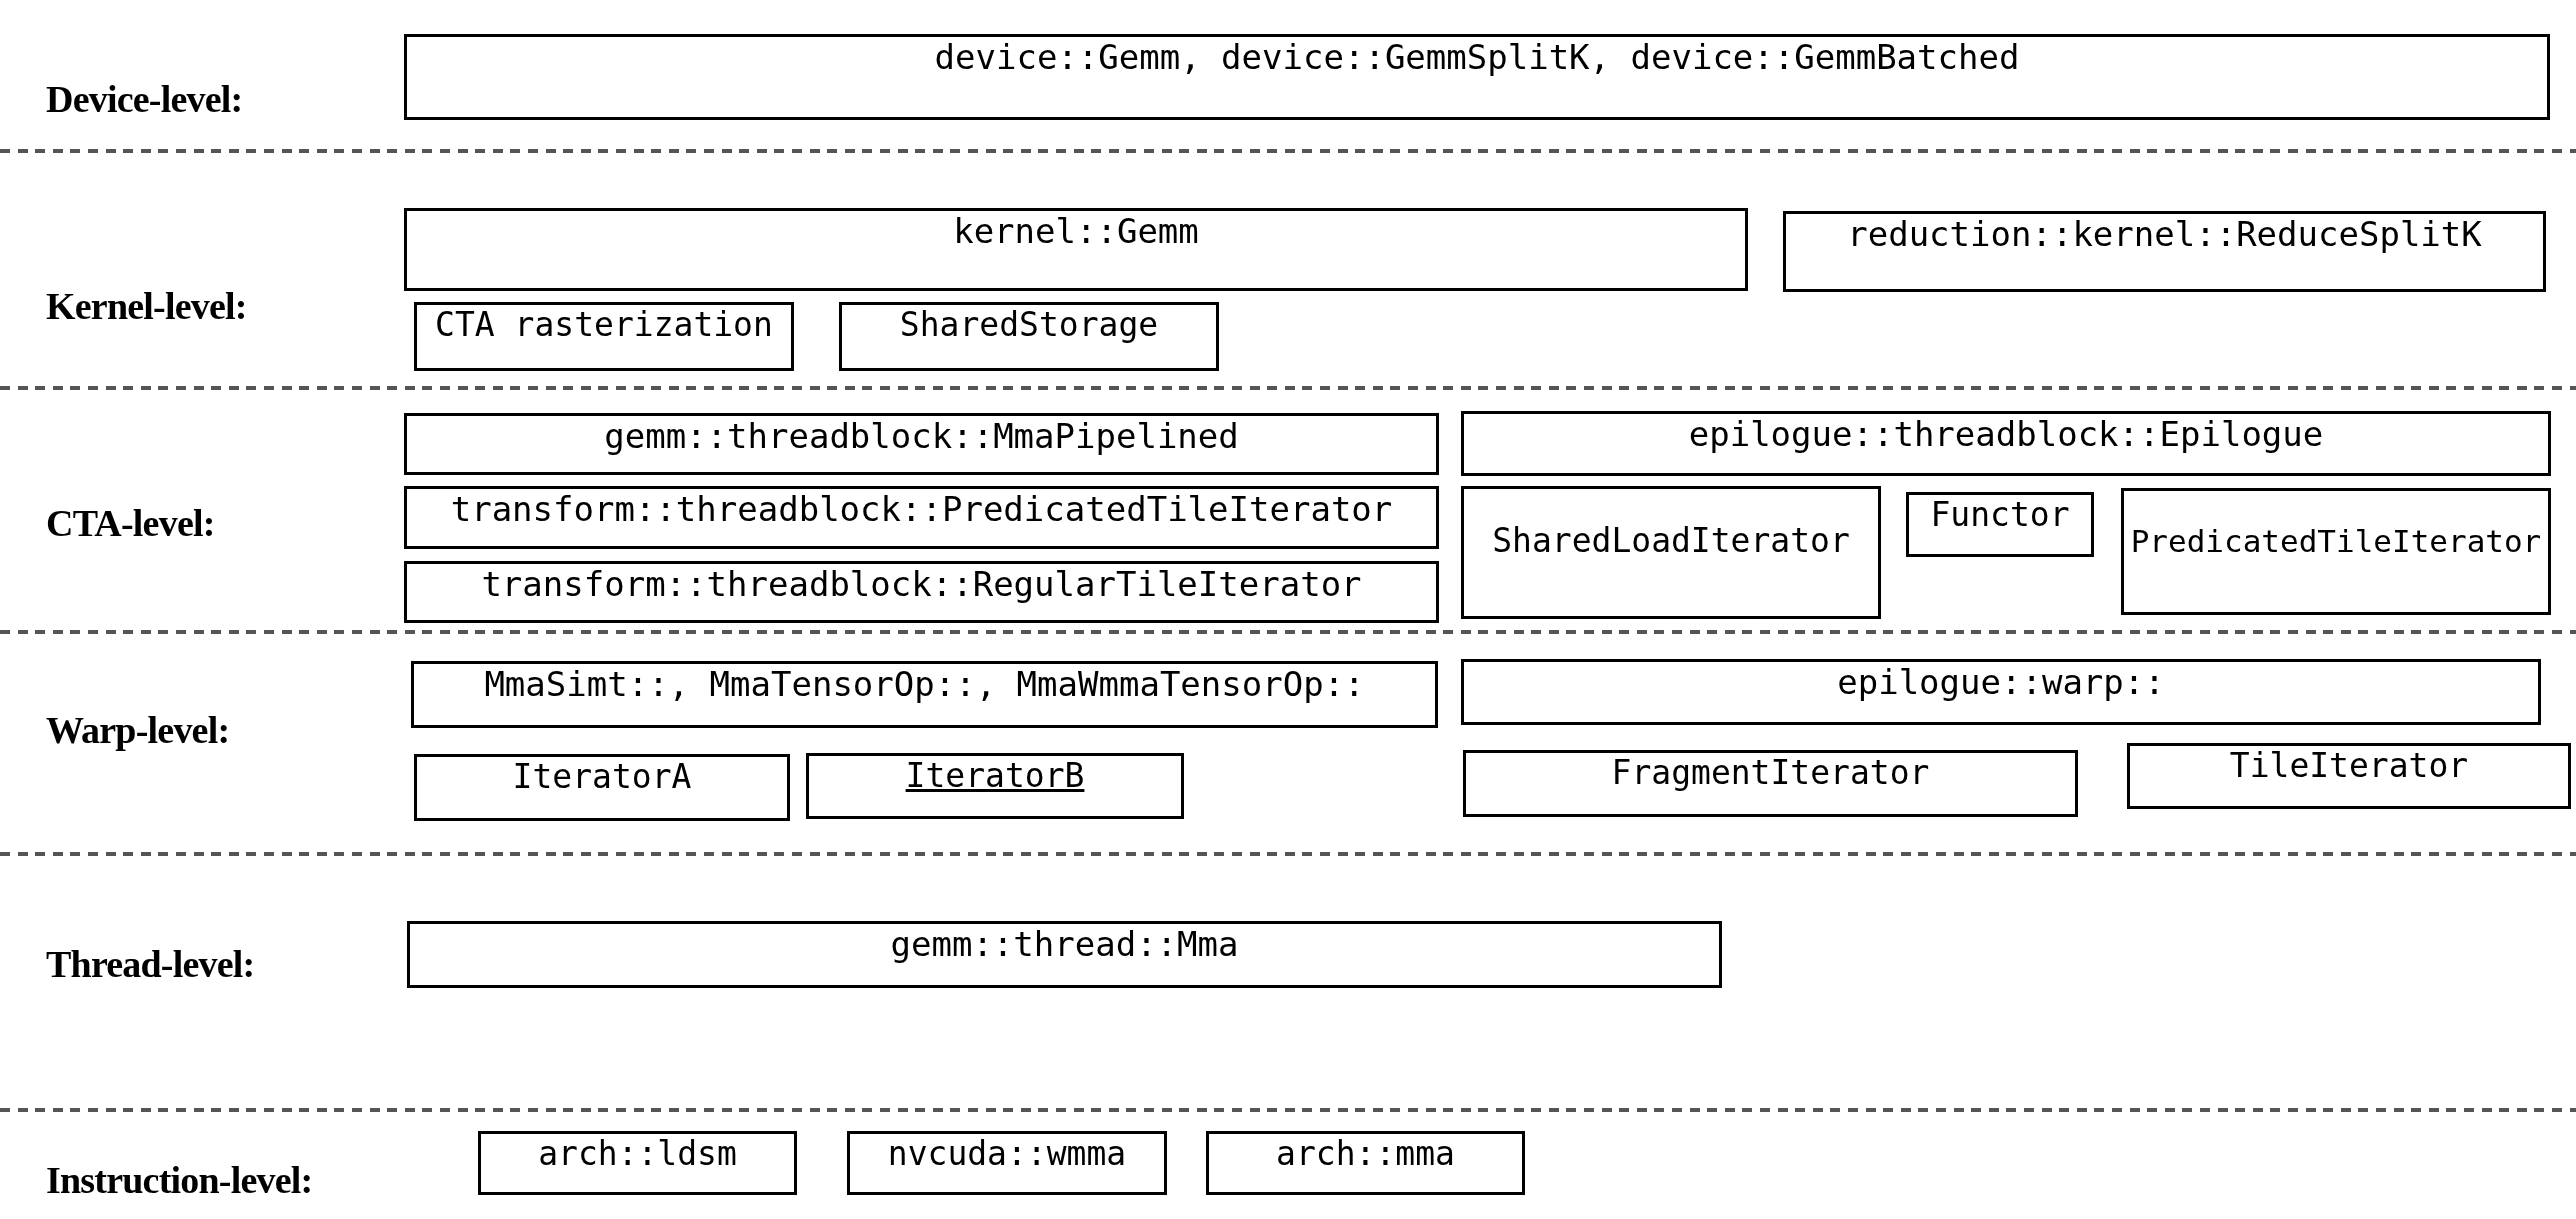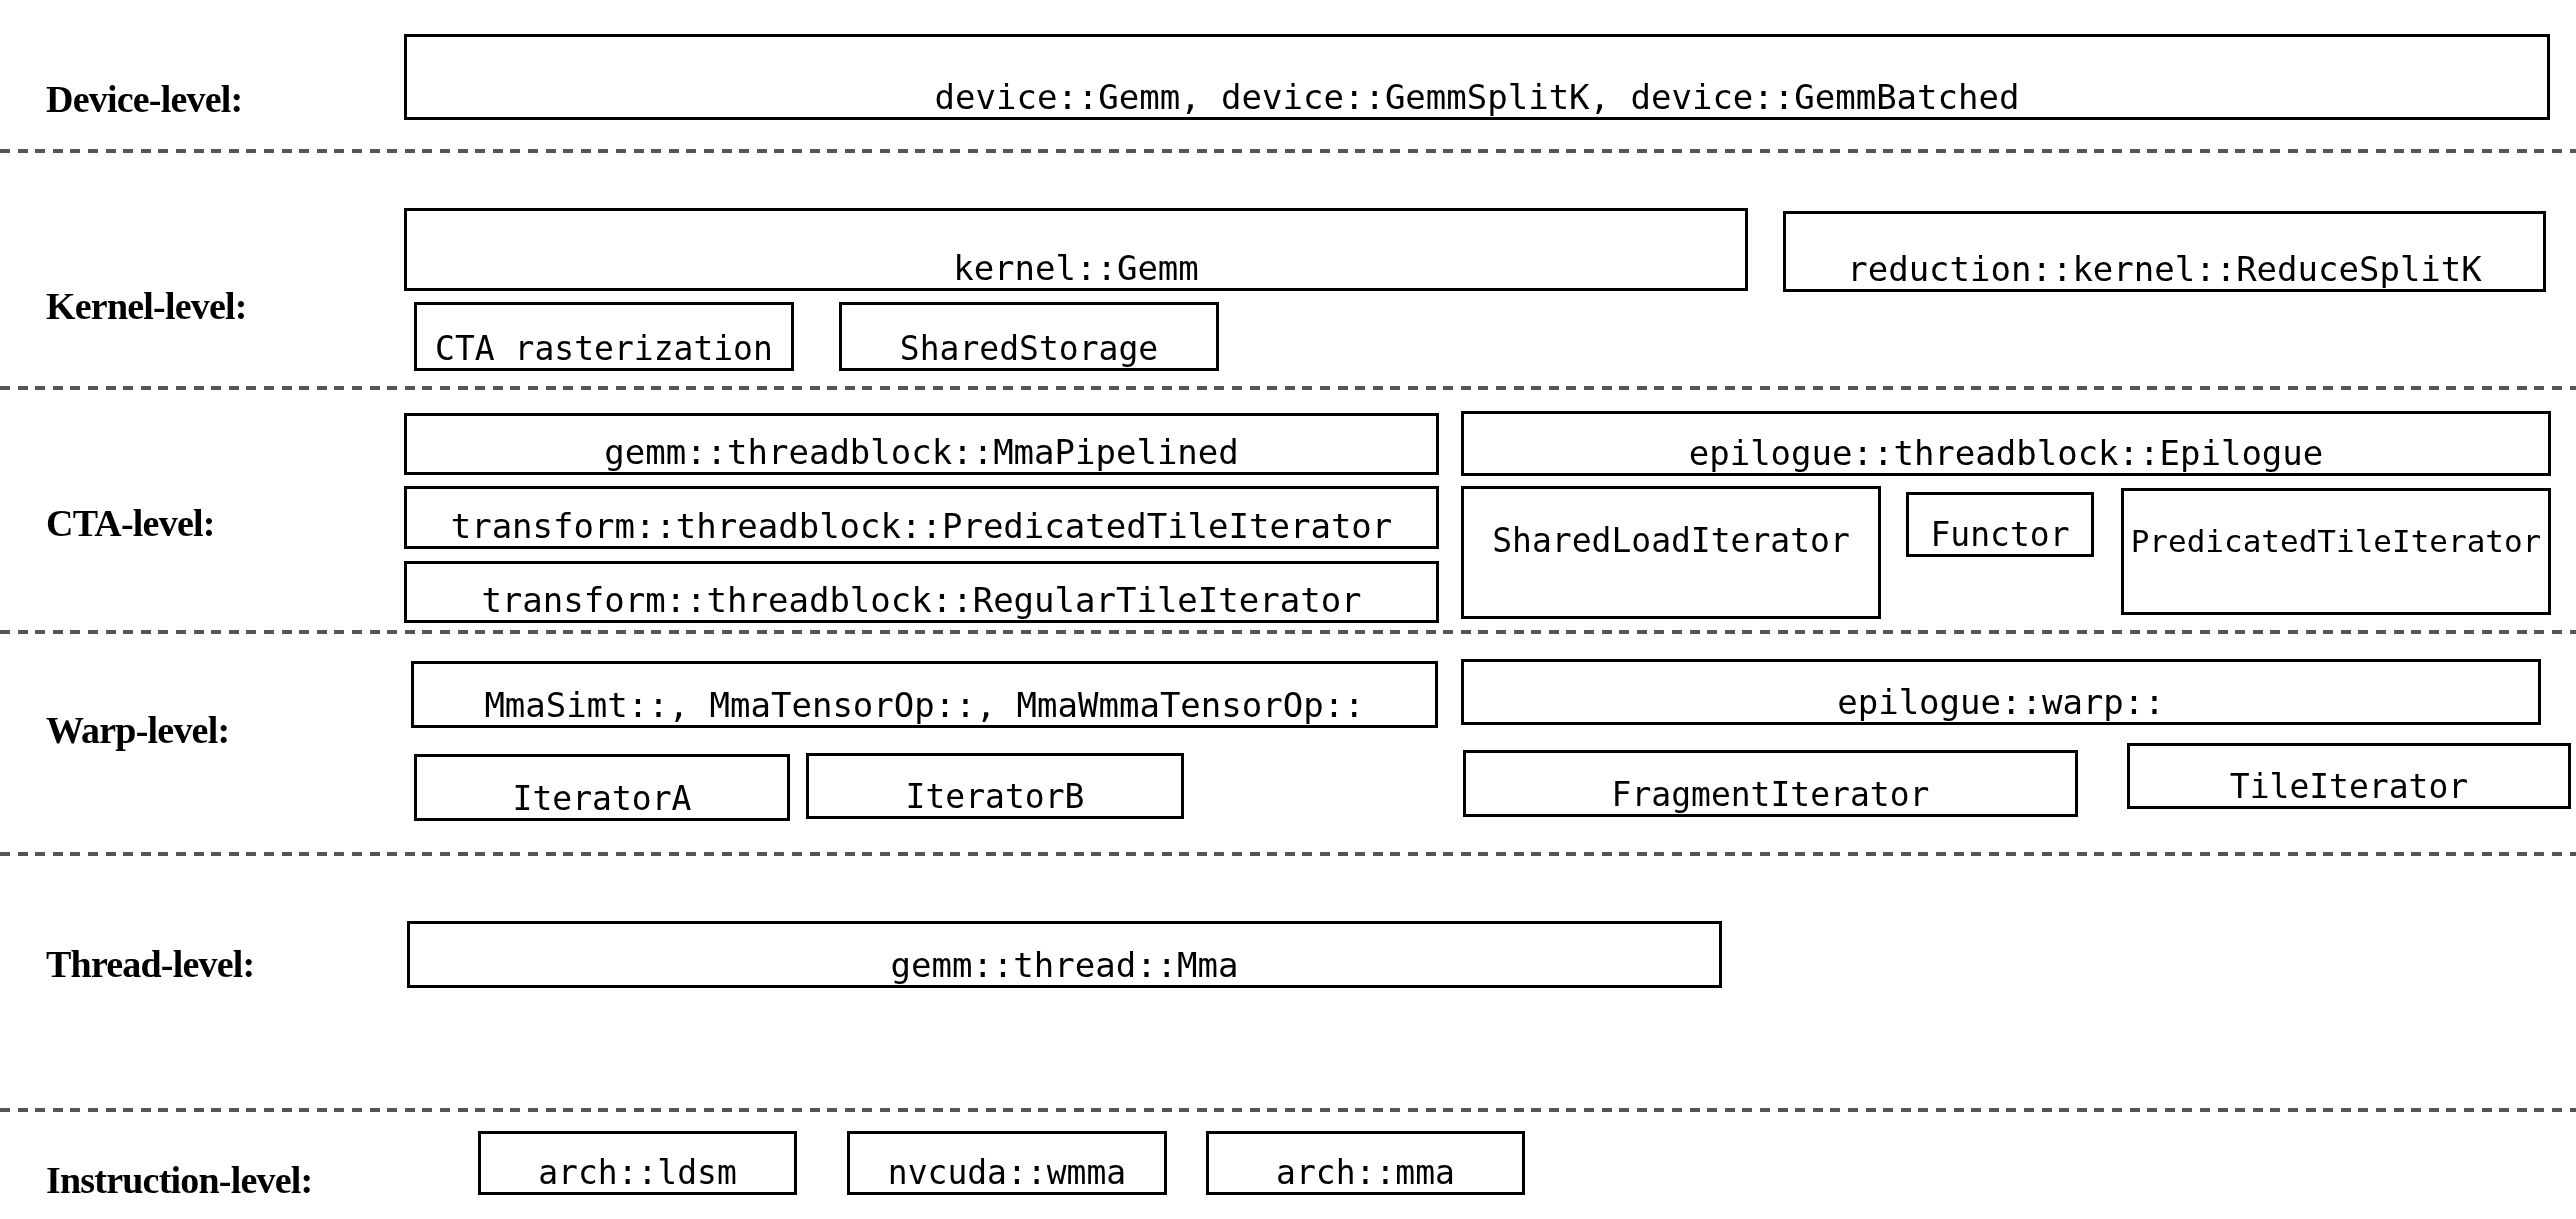--- a/index.html
+++ b/index.html
@@ -27,21 +27,21 @@
   .sep{
     position:absolute;
     left:0;width:2576px;height:3.8px;
     background:repeating-linear-gradient(90deg,#555 0px,#555 10px,transparent 10px,transparent 17.6px);
   }
   .bx{
     position:absolute;
     border:3.1px solid #000;
     background:#ffffff;
     box-sizing:border-box;
-    display:flex;align-items:flex-end;justify-content:center;
+    display:flex;align-items:flex-start;justify-content:center;
     font-size:34px;
     white-space:nowrap;
     text-align:center;
   }
   .bx.small{font-size:33px;}
   .bx.tight{font-size:31px;}
 </style>
 </head>
 <body>
 
@@ -101,21 +101,21 @@
 
   <div class="bx" style="left:411px;top:661px;width:1027px;height:67px;">
     <span>MmaSimt::, MmaTensorOp::, MmaWmmaTensorOp::</span>
   </div>
   <div class="bx" style="left:1461px;top:659px;width:1080px;height:66px;">
     <span>epilogue::warp::</span>
   </div>
   <div class="bx small" style="left:414px;top:754px;width:376px;height:67px;">
     <span>IteratorA</span>
   </div>
-  <div class="bx small" style="left:806px;top:753px;width:378px;height:66px;">
+  <div class="bx small" style="left:806px;top:753px;width:378px;height:66px;text-decoration:underline;">
     <span>IteratorB</span>
   </div>
   <div class="bx small" style="left:1463px;top:750px;width:615px;height:67px;">
     <span>FragmentIterator</span>
   </div>
   <div class="bx small" style="left:2088px;top:743px;width:444px;height:66px;margin-left:39px;">
     <span>TileIterator</span>
   </div>
 
   <div class="bx" style="left:407px;top:921px;width:1315px;height:67px;">

